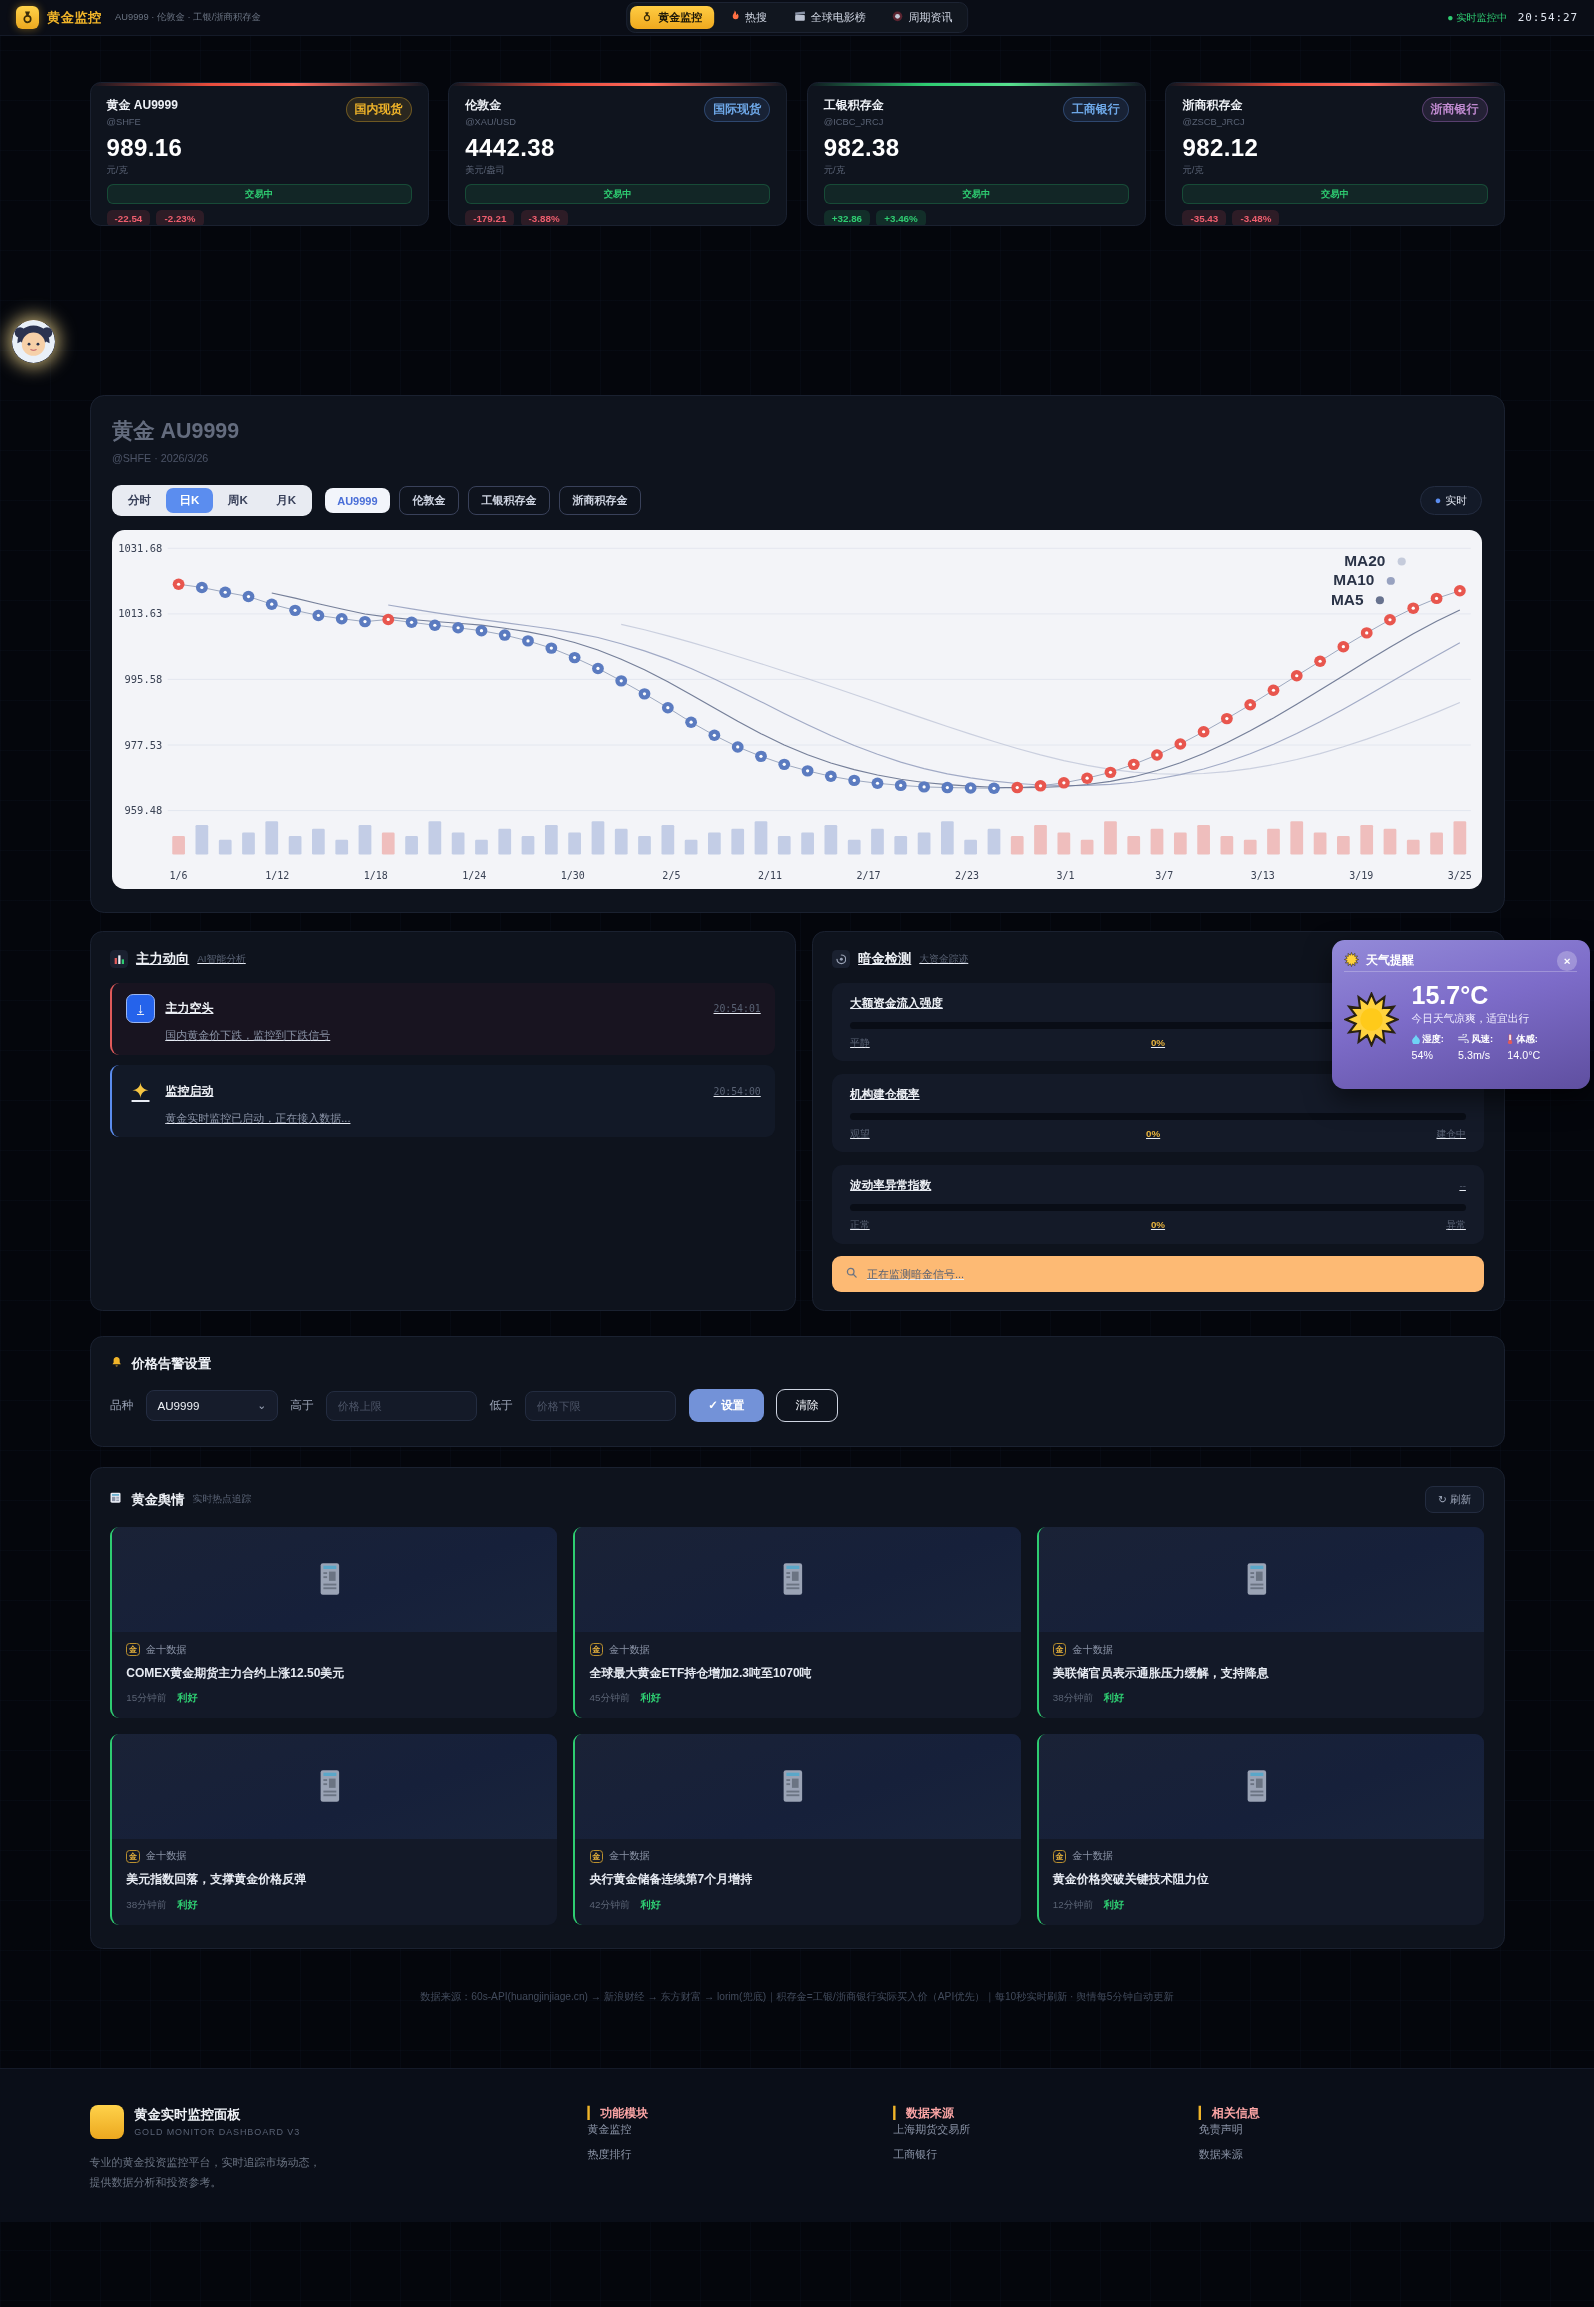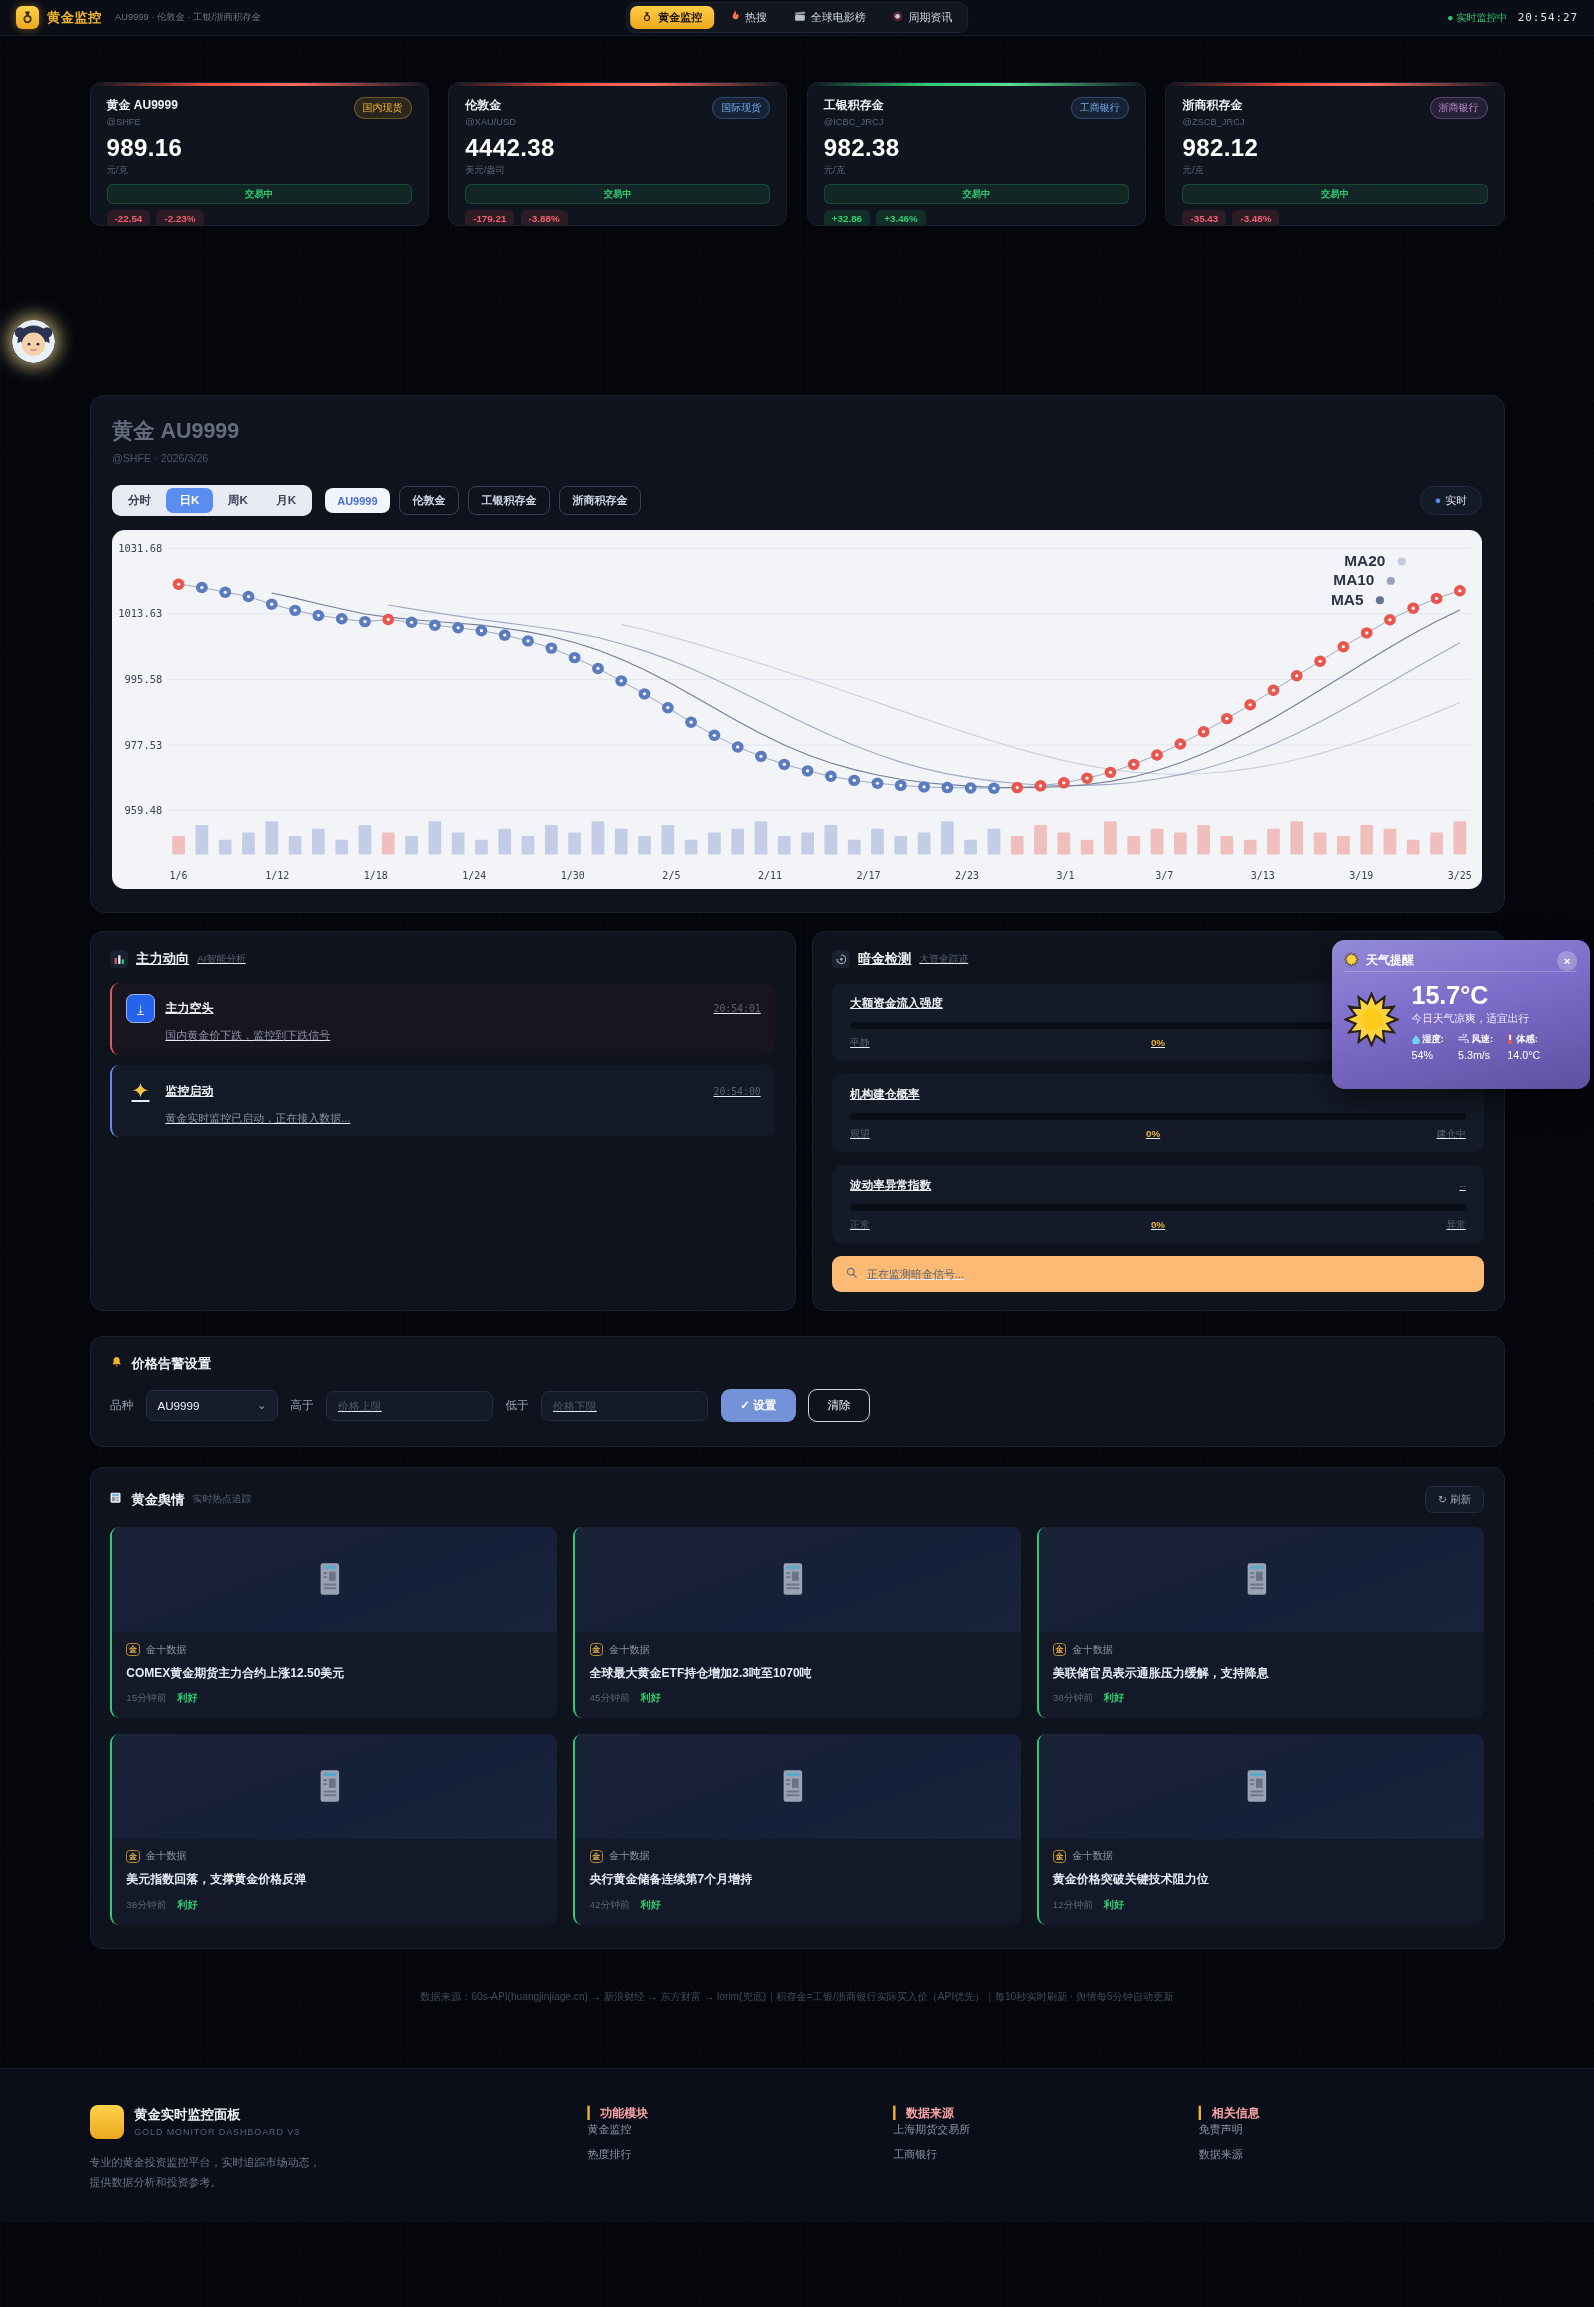--- a/index.html
+++ b/index.html
@@ -39,21 +39,21 @@
   
   .cards-grid { display:grid; grid-template-columns:repeat(4,1fr); gap:19.6px; margin-top:46px;}
   .pcard { background:#0f141e; border:0.9px solid #1a2130; border-radius:10.7px; padding:14.2px 16px 12.5px;
     position:relative; overflow:hidden; height:144px;}
   .pcard::before { content:""; position:absolute; top:0; left:0; right:0; height:2.7px;}
   .pcard.red::before { background:linear-gradient(90deg,rgba(231,76,60,0),#e74c3c 35%,#ff6b5e 60%,rgba(231,76,60,0));}
   .pcard.green::before { background:linear-gradient(90deg,rgba(46,204,113,0),#2ecc71 35%,#58e08f 60%,rgba(46,204,113,0));}
   .pcard-top { display:flex; align-items:flex-start; justify-content:space-between;}
   .pcard-name { font-size:12px; font-weight:bold; color:#eef1f6;}
   .pcard-code { font-size:9.3px; color:#596274; margin-top:2.7px;}
-  .badge { font-size:10px; font-weight:normal; padding:2.7px 8px; border-radius:889px;}
+  .badge { font-size:12px; font-weight:bold; padding:2.7px 8px; border-radius:889px;}
   .badge.gold { color:#f0b429; background:rgba(240,180,41,.12); border:0.9px solid rgba(240,180,41,.35);}
   .badge.blue { color:#6ea8e8; background:rgba(90,140,220,.12); border:0.9px solid rgba(90,140,220,.35);}
   .badge.purple { color:#c08ad0; background:rgba(170,110,200,.14); border:0.9px solid rgba(170,110,200,.4);}
   .pcard-price { font-size:24px; font-weight:bold; color:#ffffff; margin-top:7.1px; letter-spacing:0.4px;}
   .pcard-unit { font-size:9.3px; color:#596274; margin-top:1.8px;}
   .pcard-status { margin-top:7.1px; background:rgba(46,204,113,.1); border:0.9px solid rgba(46,204,113,.22);
     color:#2ecc71; font-size:9.3px; font-weight:bold; text-align:center; border-radius:6.2px; padding:2.7px 0;}
   .pcard-chg { display:flex; gap:6.2px; margin-top:6.2px;}
   .chg { font-size:9.8px; font-weight:bold; padding:2.7px 8px; border-radius:5.3px;}
   .down .chg { color:#ef5e6e; background:rgba(231,76,95,.14);}
@@ -134,22 +134,22 @@
   .w-stat-label { font-size:9.3px; font-weight:bold; display:flex; align-items:center; gap:2.7px;}
   .w-stat-val { font-size:10.7px; margin-top:2.7px;}
 
   
   .alert-panel { margin-top:25px;}
   .alert-form { display:flex; align-items:center; gap:12.5px; margin-top:16px; padding-bottom:5.3px;}
   .form-label { font-size:11.6px; color:#9aa3b6;}
   .fselect { width:132px; background:#161c2b; border:0.9px solid #242d42; border-radius:8px; padding:8px 10.7px;
     font-size:11.6px; color:#eef1f6; display:flex; justify-content:space-between; align-items:center; cursor:pointer;}
   .fselect .chev { color:#9aa3b6; font-size:10.7px;}
-  .finput { width:167px; background:#141a28; border:0.9px solid #232c40; border-radius:8px; padding:8px 10.7px;
-    font-size:11px; color:#eef1f6; outline:none;text-decoration:underline;}
+  .finput { width:151px; background:#141a28; border:0.9px solid #232c40; border-radius:8px; padding:8px 10.7px;
+    font-size:11px; color:#eef1f6; outline:none;}
   .finput::placeholder { color:#4d5568;}
   .btn-set { background:#7392d8; color:#fff; font-weight:bold; font-size:11.6px; border:none;
     border-radius:9px; padding:9px 19.6px; cursor:pointer;}
   .btn-clear { background:transparent; color:#eef1f6; font-size:11.6px; border:0.9px solid #cfd5e2;
     border-radius:9px; padding:8px 18px; cursor:pointer;}
 
   
   .news-panel { margin-top:20.5px; padding-bottom:23px;}
   .news-head { display:flex; align-items:center; gap:8px;}
   .refresh-chip { margin-left:auto; background:#131a28; border:0.9px solid #232c40; color:#9aa3b6;

